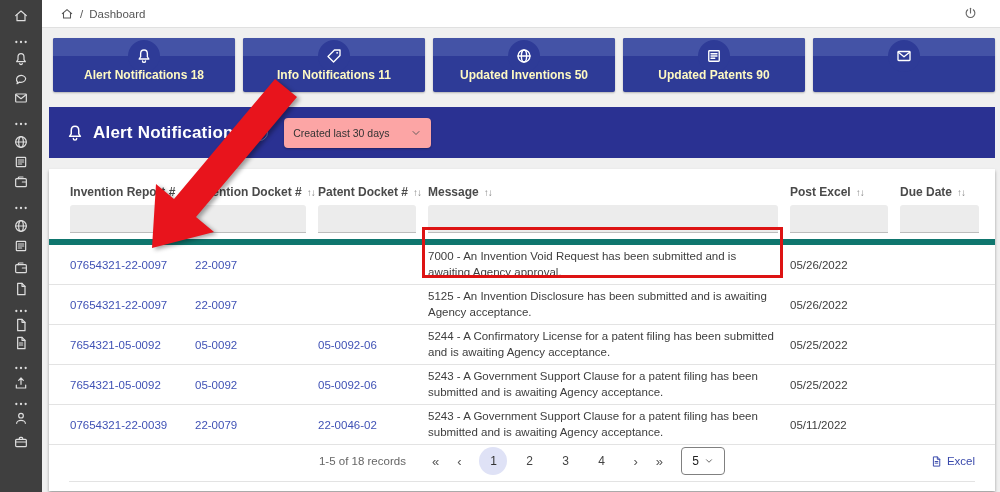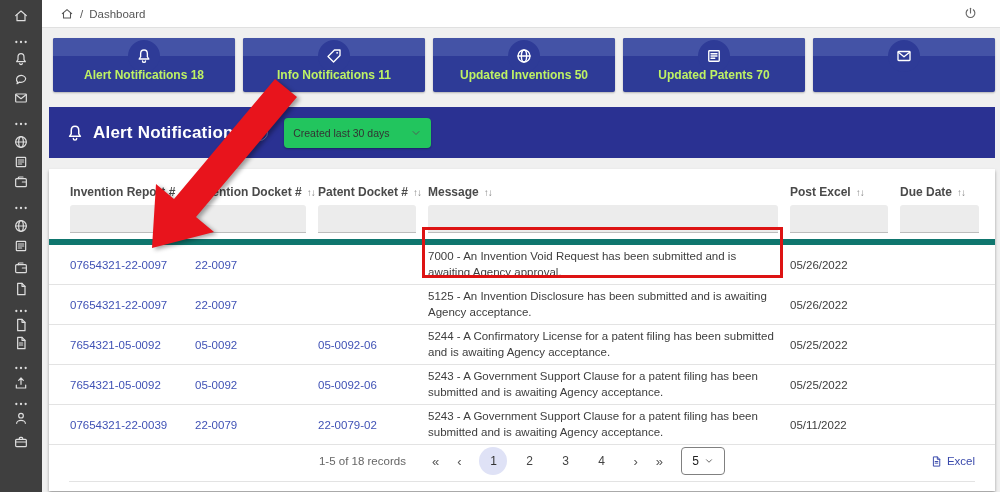--- a/index.html
+++ b/index.html
@@ -18,30 +18,30 @@
   .power{margin-left:auto;width:15px;height:15px;color:#666;cursor:pointer;}
   .power svg{width:15px;height:15px;display:block;}
   
   .cards{position:absolute;left:53px;top:38px;width:942px;height:54px;display:flex;gap:8px;z-index:2;}
   .card{flex:1;position:relative;background:#2e3b97;border-radius:2px;box-shadow:0 1px 2px rgba(0,0,0,.25);cursor:pointer;}
   .card-top{height:18px;background:#4453a6;border-radius:2px 2px 0 0;}
   .card-circle{position:absolute;left:50%;top:2px;transform:translateX(-50%);width:32px;height:32px;
                border-radius:50%;background:#2e3b97;display:flex;align-items:center;justify-content:center;color:#fff;}
   .card-circle svg{width:18px;height:18px;display:block;}
   .card-label{position:absolute;left:0;right:0;top:20px;bottom:0;display:flex;align-items:center;
-              justify-content:center;color:#bef264;font-weight:bold;font-size:12px;}
+              justify-content:center;color:#fef9c3;font-weight:bold;font-size:12px;}
   
   .panel-head{position:absolute;left:49px;top:107px;width:946px;height:51px;background:#2a3192;
               display:flex;align-items:center;padding:0 16px;box-sizing:border-box;color:#fff;z-index:2;}
   .ph-bell{width:20px;height:20px;margin-right:8px;}
   .ph-bell svg{width:20px;height:20px;display:block;}
   .ph-title{font-size:17px;font-weight:bold;letter-spacing:.2px;}
   .help{width:15px;height:15px;margin-left:8px;border-radius:50%;border:1.5px solid rgba(255,255,255,.4);
         color:rgba(255,255,255,.55);font-size:10px;display:flex;align-items:center;justify-content:center;cursor:pointer;}
-  .dropdown{margin-left:16px;height:30px;background:#22c55e;border-radius:4px;color:#333;
+  .dropdown{margin-left:16px;height:30px;background:#fca5a5;border-radius:4px;color:#333;
             display:flex;align-items:center;gap:20px;padding:0 9px;font-size:10.5px;cursor:pointer;
             box-shadow:0 1px 2px rgba(0,0,0,.3);}
   .dropdown svg{width:12px;height:12px;color:#555;display:block;}
   .panel-body{position:absolute;left:49px;top:169px;width:946px;height:322px;background:#fff;
               box-shadow:0 2px 3px rgba(0,0,0,.35);box-sizing:border-box;z-index:2;}
   .tgrid{display:grid;grid-template-columns:125px 123px 110px 362px 110px 1fr;
          padding:0 20px 0 21px;box-sizing:border-box;}
   .thead{margin-top:16px;font-size:12px;font-weight:bold;color:#4a4a4a;}
   .th{display:flex;align-items:center;gap:5px;}
   .sort{color:#888;font-size:10px;letter-spacing:-1px;font-weight:normal;cursor:pointer;}
@@ -275,21 +275,21 @@
       <div class="card-label">Updated Inventions 50</div>
     </div>
     <div class="card">
       <div class="card-top"></div>
       <div class="card-circle">
           <svg viewBox="0 0 24 24" fill="none" stroke="currentColor" stroke-width="1.8" stroke-linecap="round" stroke-linejoin="round">
             <rect x="5" y="5" width="14" height="14" rx="1"></rect>
             <path d="M8 9h8M8 12h8M8 15h5"></path>
           </svg>
         </div>
-      <div class="card-label">Updated Patents 70</div>
+      <div class="card-label">Updated Patents 90</div>
     </div>
     <div class="card">
       <div class="card-top"></div>
       <div class="card-circle">
           <svg viewBox="0 0 24 24" fill="none" stroke="currentColor" stroke-width="1.8" stroke-linecap="round" stroke-linejoin="round">
             <rect x="4" y="6" width="16" height="12" rx="1"></rect>
             <path d="M4.5 7l7.5 6 7.5-6"></path>
           </svg>
         </div>
     </div>
@@ -378,21 +378,21 @@
           <div class="link">7654321-05-0092</div>
           <div class="link">05-0092</div>
           <div class="link">05-0092-06</div>
           <div class="msg">5243 - A Government Support Clause for a patent filing has been submitted and is awaiting Agency acceptance.</div>
           <div>05/25/2022</div>
           <div></div>
         </div>
         <div class="tgrid trow">
           <div class="link">07654321-22-0039</div>
           <div class="link">22-0079</div>
-          <div class="link">22-0079-02</div>
+          <div class="link">22-0046-02</div>
           <div class="msg">5243 - A Government Support Clause for a patent filing has been submitted and is awaiting Agency acceptance.</div>
           <div>05/11/2022</div>
           <div></div>
         </div>
       </div>
 
     <div class="pager">
       <span class="records">1-5 of 18 records</span>
       <span class="pcontrols">
         <span class="pbtn">«</span>

